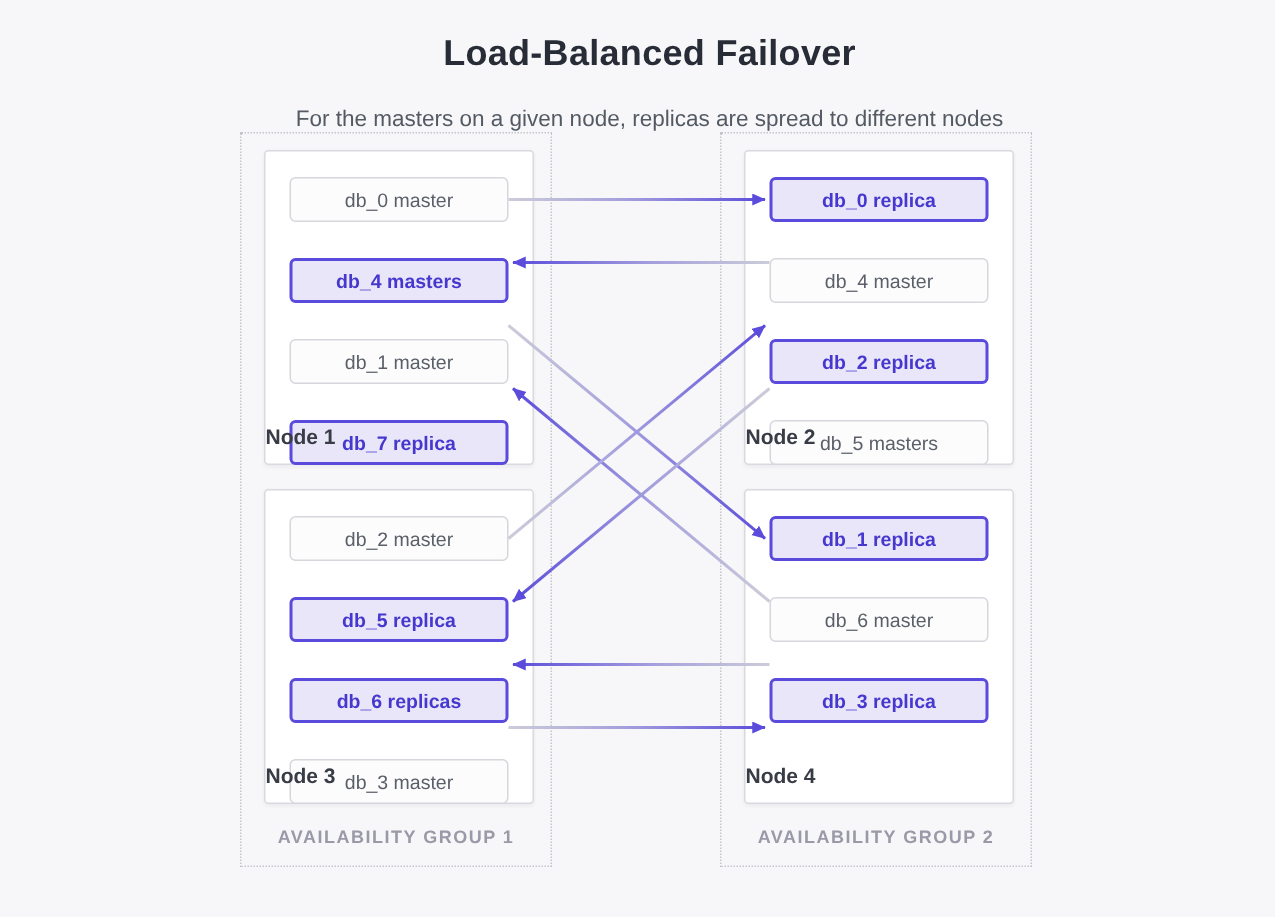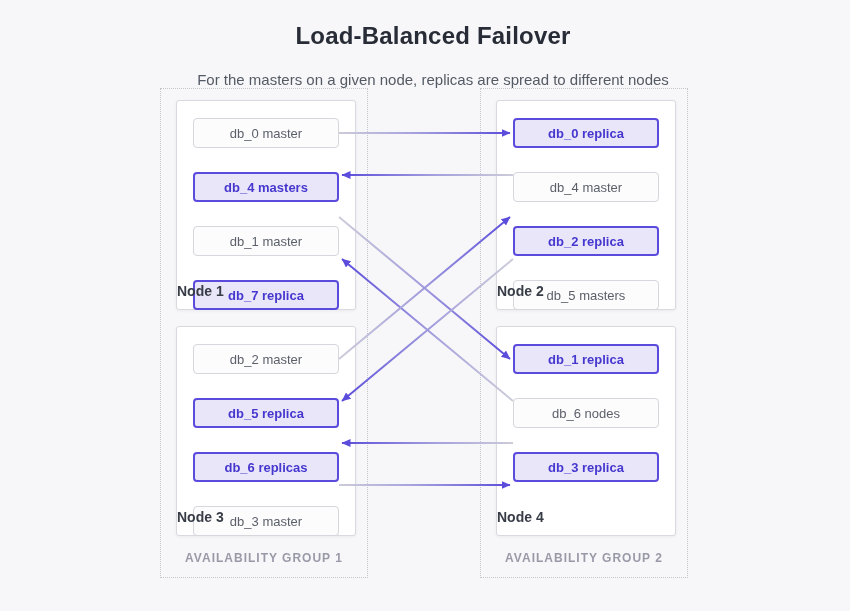--- a/index.html
+++ b/index.html
@@ -142,21 +142,21 @@
           <div class="box replica">db_0 replica</div>
           <div class="box master">db_4 master</div>
           <div class="box replica">db_2 replica</div>
           <div class="box master">db_5 masters</div>
         </div>
       <div class="node-label">Node 2</div>
     </div>
     <div class="node pos-bottom">
       <div class="boxes">
           <div class="box replica">db_1 replica</div>
-          <div class="box master">db_6 nodes</div>
+          <div class="box master">db_6 master</div>
           <div class="box replica">db_3 replica</div>
         </div>
       <div class="node-label">Node 4</div>
     </div>
     <div class="group-label">AVAILABILITY GROUP 2</div>
   </div>
 
   <svg id="arrows" viewBox="0 0 850 611">
       <defs>
         <marker id="ah" markerWidth="12" markerHeight="10" refX="8.5" refY="4" orient="auto" markerUnits="userSpaceOnUse">

